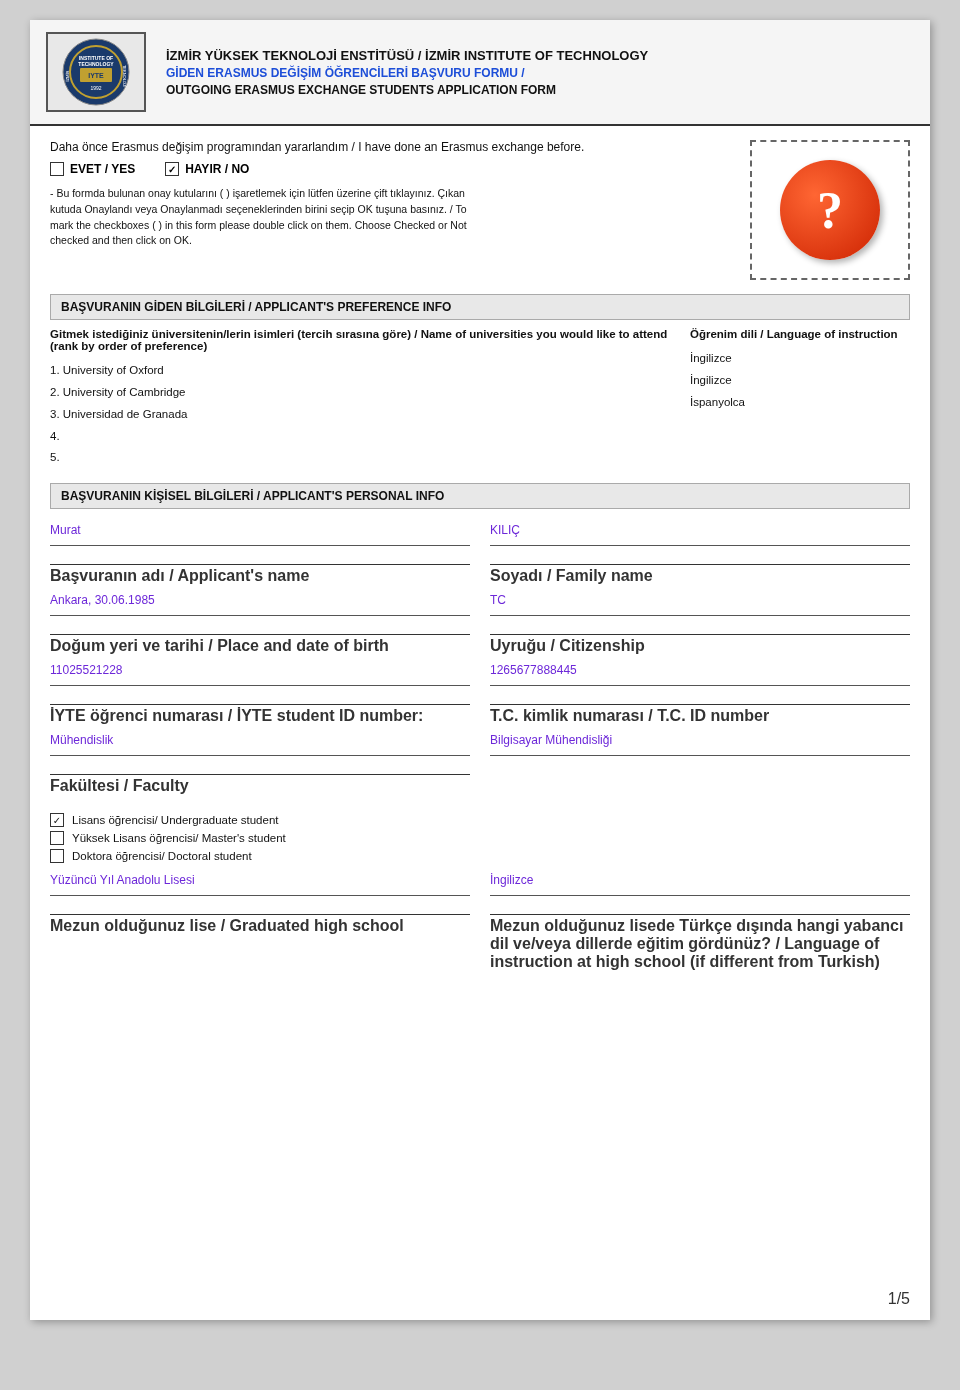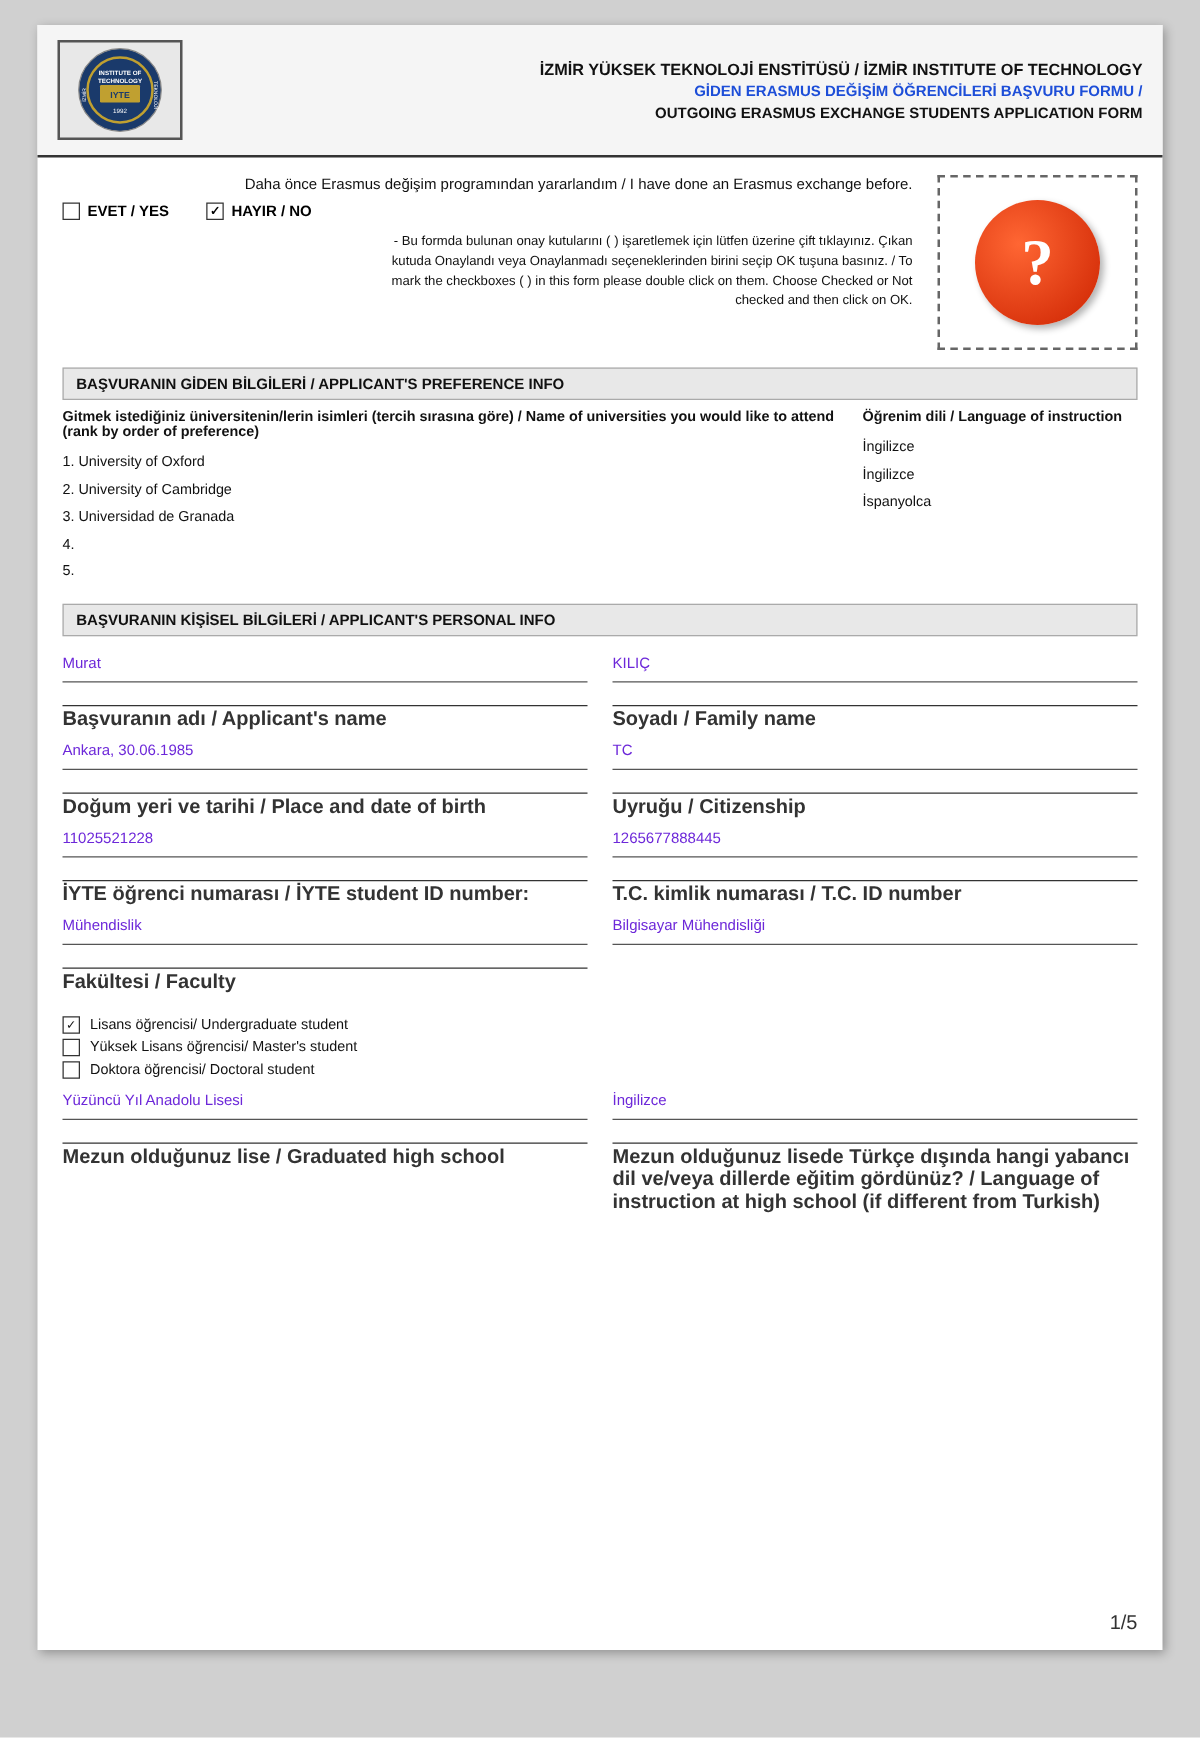--- a/index.html
+++ b/index.html
@@ -30,21 +30,21 @@
       height: 80px;
       border: 2px solid #555;
       display: flex;
       align-items: center;
       justify-content: center;
       margin-right: 20px;
       flex-shrink: 0;
       background: #e8e8e8;
     }
     .header-title {
-      text-align: right;
+      text-align: left;
       flex: 1;
     }
     .header-title .line1 {
       font-size: 13px;
       font-weight: bold;
       color: #111;
       margin-bottom: 3px;
     }
     .header-title .line2 {
       font-size: 12px;
@@ -60,21 +60,20 @@
     .content {
       padding: 14px 20px;
     }
     .erasmus-section {
       display: flex;
       align-items: flex-start;
       margin-bottom: 10px;
     }
     .erasmus-text-block {
       flex: 1;
-      text-align: right;
     }
     .erasmus-question {
       font-size: 12px;
       color: #111;
       margin-bottom: 8px;
     }
     .yes-no-row {
       display: flex;
       align-items: center;
       gap: 30px;

